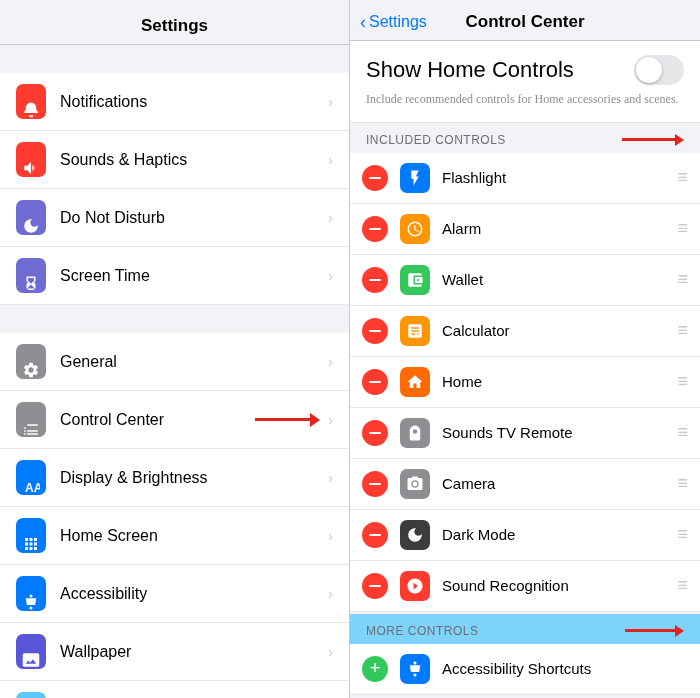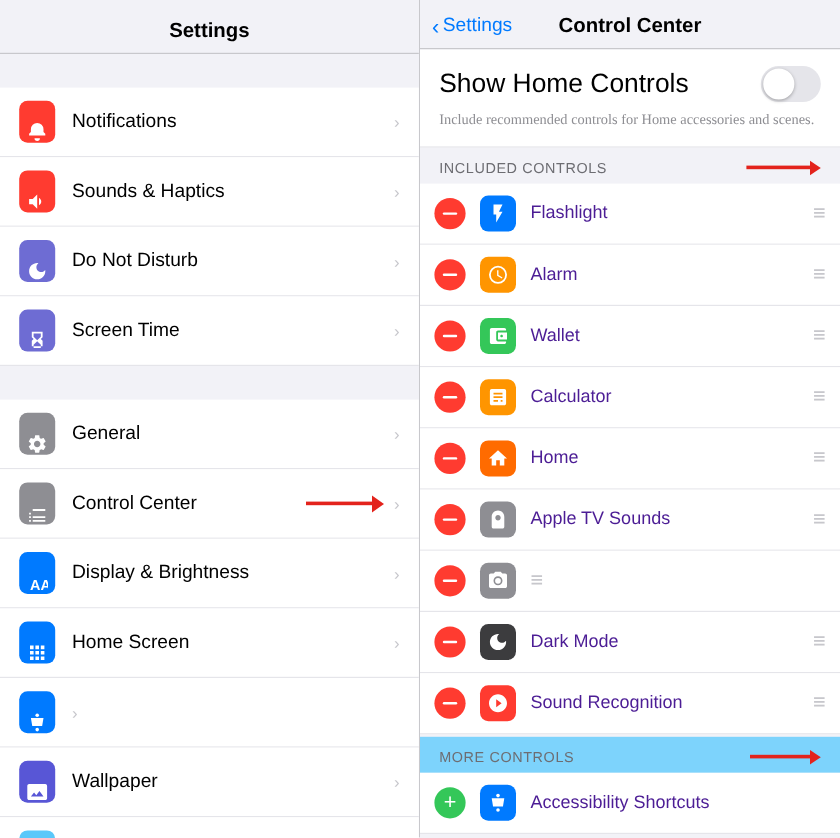--- a/index.html
+++ b/index.html
@@ -36,21 +36,21 @@
     .section-header { padding: 10px 16px 6px; display: flex; align-items: center; justify-content: space-between; }
     .section-header-label { font-size: 12px; color: #6d6d72; font-weight: 400; letter-spacing: 0.5px; text-transform: uppercase; text-align: center; }
 
     .control-item { display: flex; align-items: center; background: #fff; padding: 10px 12px; border-bottom: 1px solid #e5e5ea; min-height: 50px; }
     .minus-btn { width: 26px; height: 26px; background: #ff3b30; border-radius: 50%; display: flex; align-items: center; justify-content: center; margin-right: 12px; flex-shrink: 0; cursor: pointer; }
     .minus-btn::after { content: ''; width: 12px; height: 2px; background: white; border-radius: 1px; }
     .plus-btn { width: 26px; height: 26px; background: #34c759; border-radius: 50%; display: flex; align-items: center; justify-content: center; margin-right: 12px; flex-shrink: 0; cursor: pointer; }
     .plus-btn::before { content: '+'; color: white; font-size: 18px; line-height: 1; font-weight: 300; margin-top: -1px; }
     .control-icon { width: 30px; height: 30px; border-radius: 7px; display: flex; align-items: center; justify-content: center; margin-right: 12px; flex-shrink: 0; }
     .control-icon svg { width: 18px; height: 18px; fill: white; }
-    .control-label { flex: 1; font-size: 15px; color: #4c1d95; }
+    .control-label { flex: 1; font-size: 15px; color: #000000; }
     .drag-handle { color: #c7c7cc; font-size: 18px; }
   </style>
 </head>
 <body>
 
 <div class="left-panel">
   <div class="left-header">
     <h1>Settings</h1>
   </div>
 
@@ -146,20 +146,21 @@
       <span class="item-arrow">›</span>
     </div>
 
     <div class="settings-item">
       <div class="item-icon" style="background:#007aff">
         <svg viewBox="0 0 24 24">
             <circle cx="12" cy="4" r="2"></circle>
             <path d="M19 7H5l1.5 9h11L19 7zM12 18a2 2 0 1 0 0 4 2 2 0 0 0 0-4z"></path>
           </svg>
       </div>
+      <span class="item-label">Accessibility</span>
       <span class="item-arrow">›</span>
     </div>
 
     <div class="settings-item">
       <div class="item-icon" style="background:#5856d6">
         <svg viewBox="0 0 24 24">
             <path d="M21 3H3C2 3 1 4 1 5v14c0 1.1.9 2 2 2h18c1.1 0 2-.9 2-2V5c0-1-1-2-2-2zM5 17l3.5-4.5 2.5 3.01L14.5 11l4.5 6H5z"></path>
           </svg>
       </div>
       <span class="item-label">Wallpaper</span>
@@ -272,32 +273,33 @@
     <span class="drag-handle">≡</span>
   </div>
 
   <div class="control-item">
     <div class="minus-btn"></div>
     <div class="control-icon" style="background:#8e8e93">
       <svg viewBox="0 0 24 24" fill="white">
           <path d="M12 2C8.13 2 5 5.13 5 9v11c0 1.1.9 2 2 2h10c1.1 0 2-.9 2-2V9c0-3.87-3.13-7-7-7zm0 5c1.66 0 3 1.34 3 3s-1.34 3-3 3-3-1.34-3-3 1.34-3 3-3z"></path>
         </svg>
     </div>
-    <span class="control-label">Apple TV Sounds</span>
+    <span class="control-label">Sounds TV Remote</span>
     <span class="drag-handle">≡</span>
   </div>
 
   <div class="control-item">
     <div class="minus-btn"></div>
     <div class="control-icon" style="background:#8e8e93">
       <svg viewBox="0 0 24 24" fill="white">
           <circle cx="12" cy="12" r="3.2"></circle>
           <path d="M9 2L7.17 4H4c-1.1 0-2 .9-2 2v12c0 1.1.9 2 2 2h16c1.1 0 2-.9 2-2V6c0-1.1-.9-2-2-2h-3.17L15 2H9zm3 15c-2.76 0-5-2.24-5-5s2.24-5 5-5 5 2.24 5 5-2.24 5-5 5z"></path>
         </svg>
     </div>
+    <span class="control-label">Camera</span>
     <span class="drag-handle">≡</span>
   </div>
 
   <div class="control-item">
     <div class="minus-btn"></div>
     <div class="control-icon" style="background:#3c3c3e">
       <svg viewBox="0 0 24 24" fill="white">
           <path d="M12 3c-4.97 0-9 4.03-9 9s4.03 9 9 9 9-4.03 9-9c0-.46-.04-.92-.1-1.36-.98 1.37-2.58 2.26-4.4 2.26-2.98 0-5.4-2.42-5.4-5.4 0-1.81.89-3.42 2.26-4.4-.44-.06-.9-.1-1.36-.1z"></path>
         </svg>
     </div>

